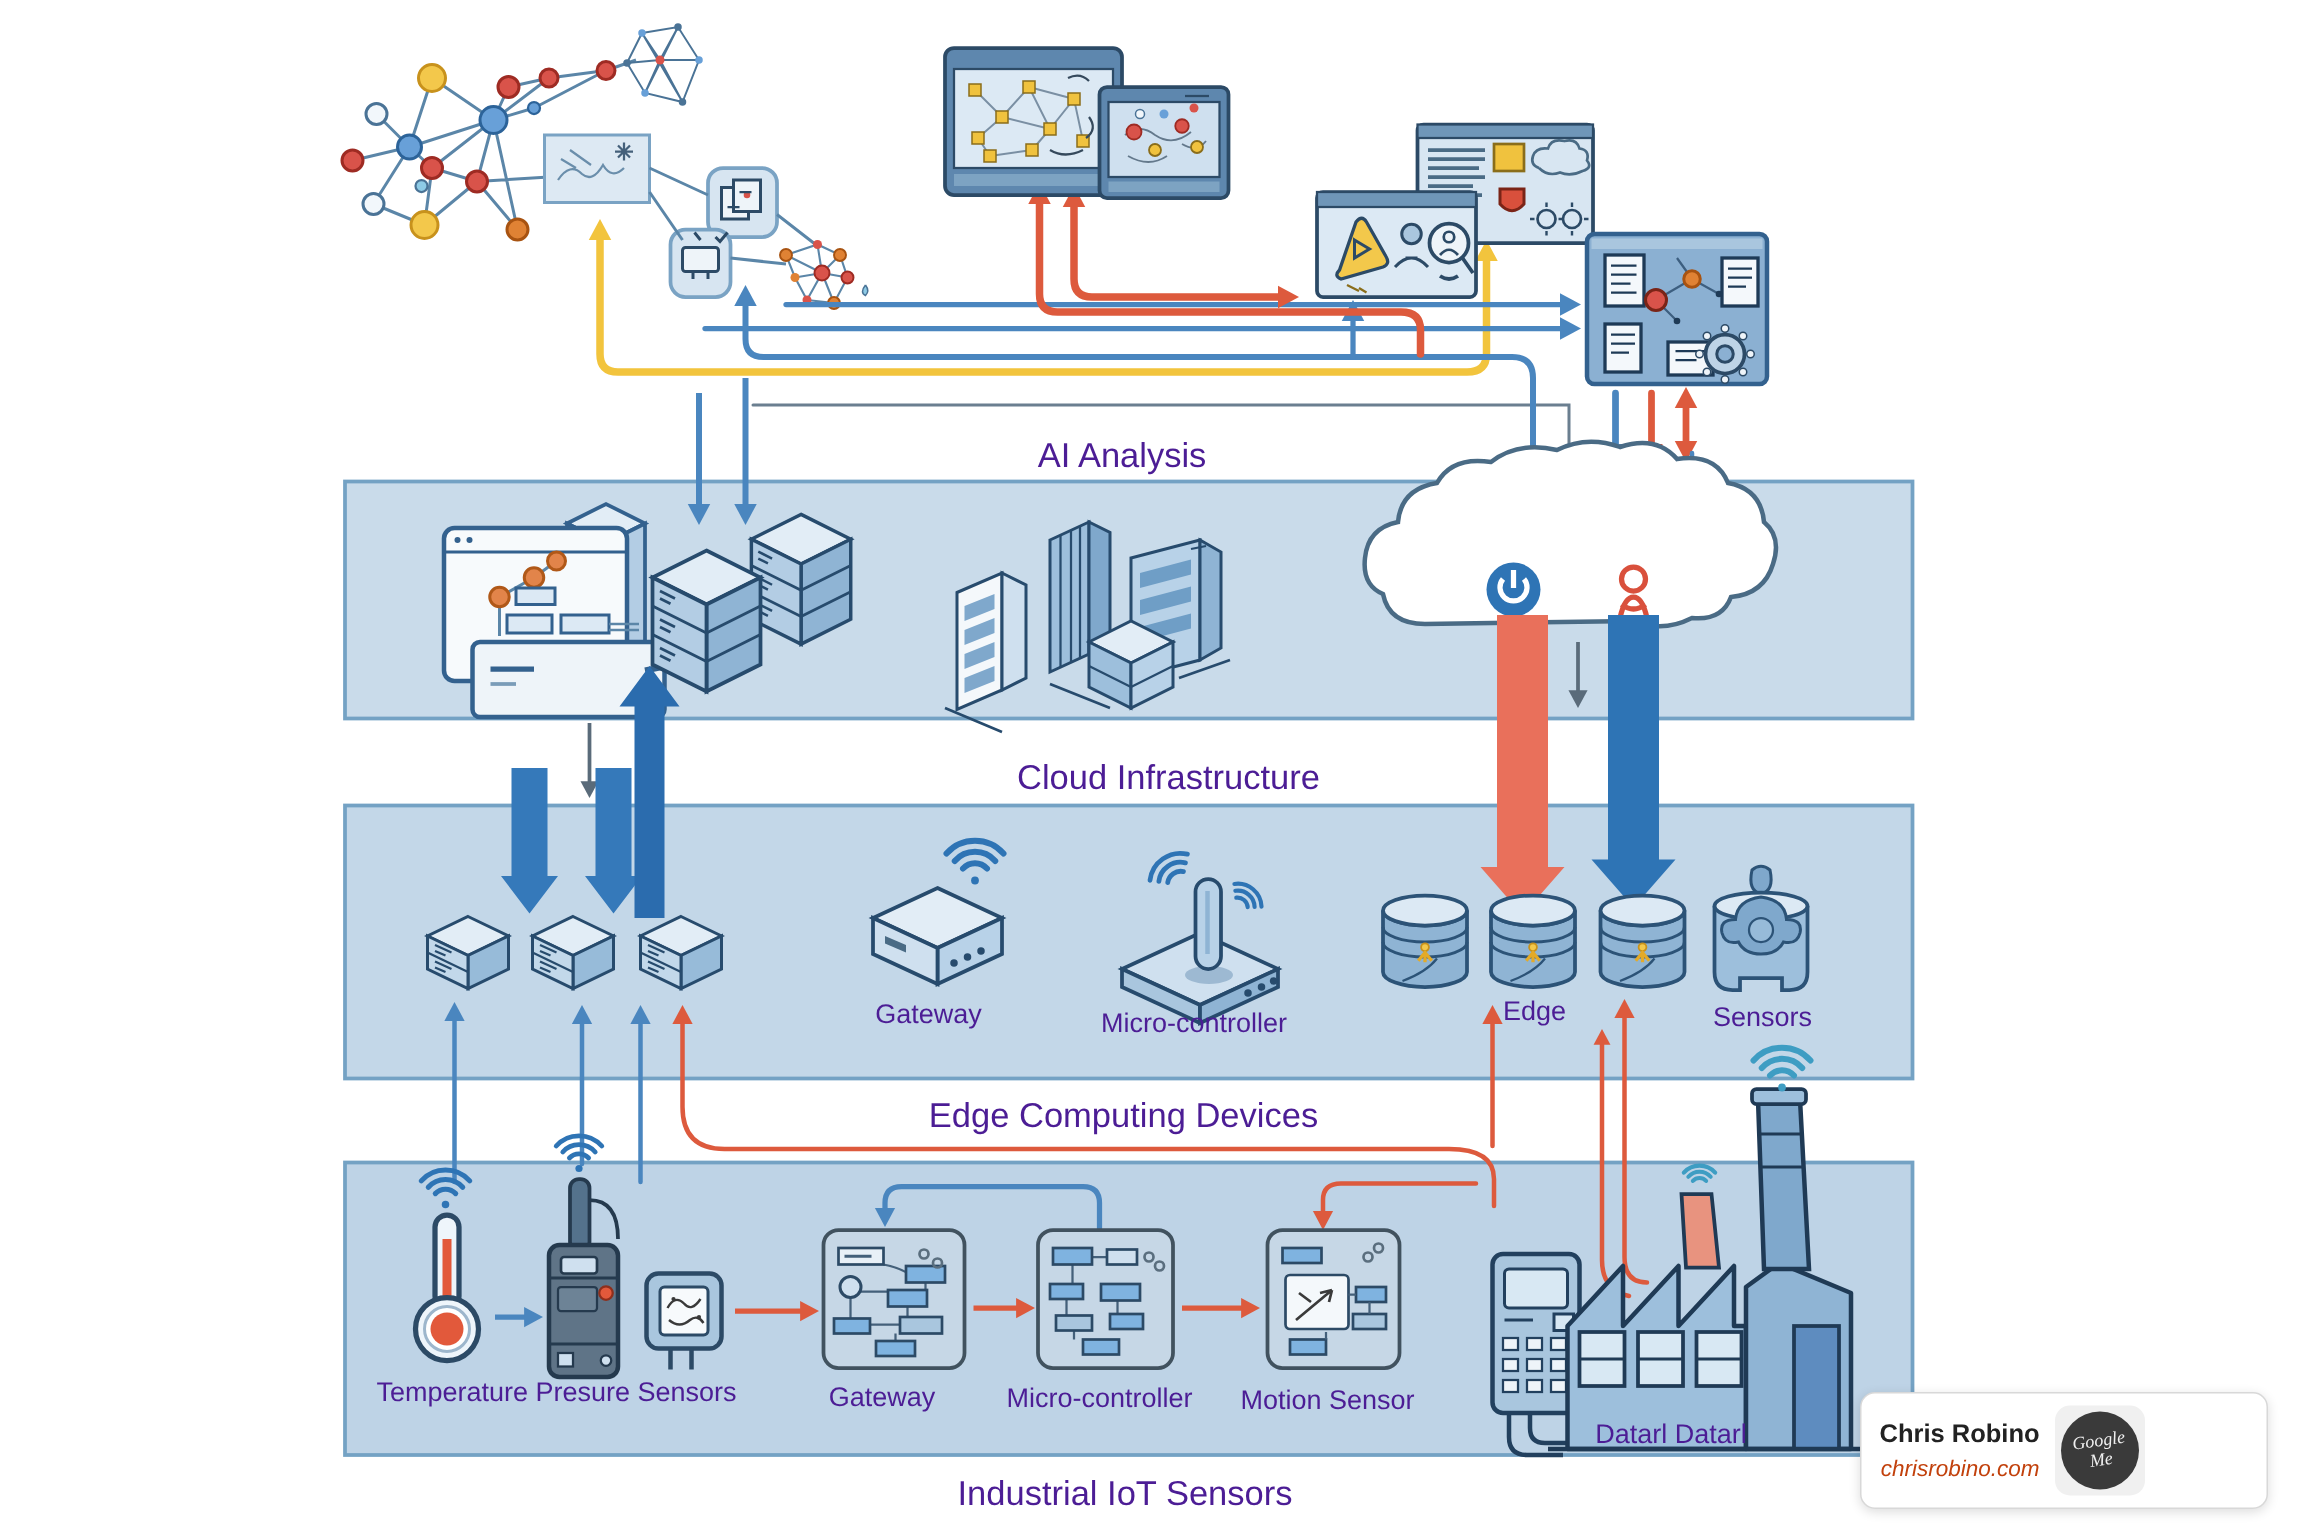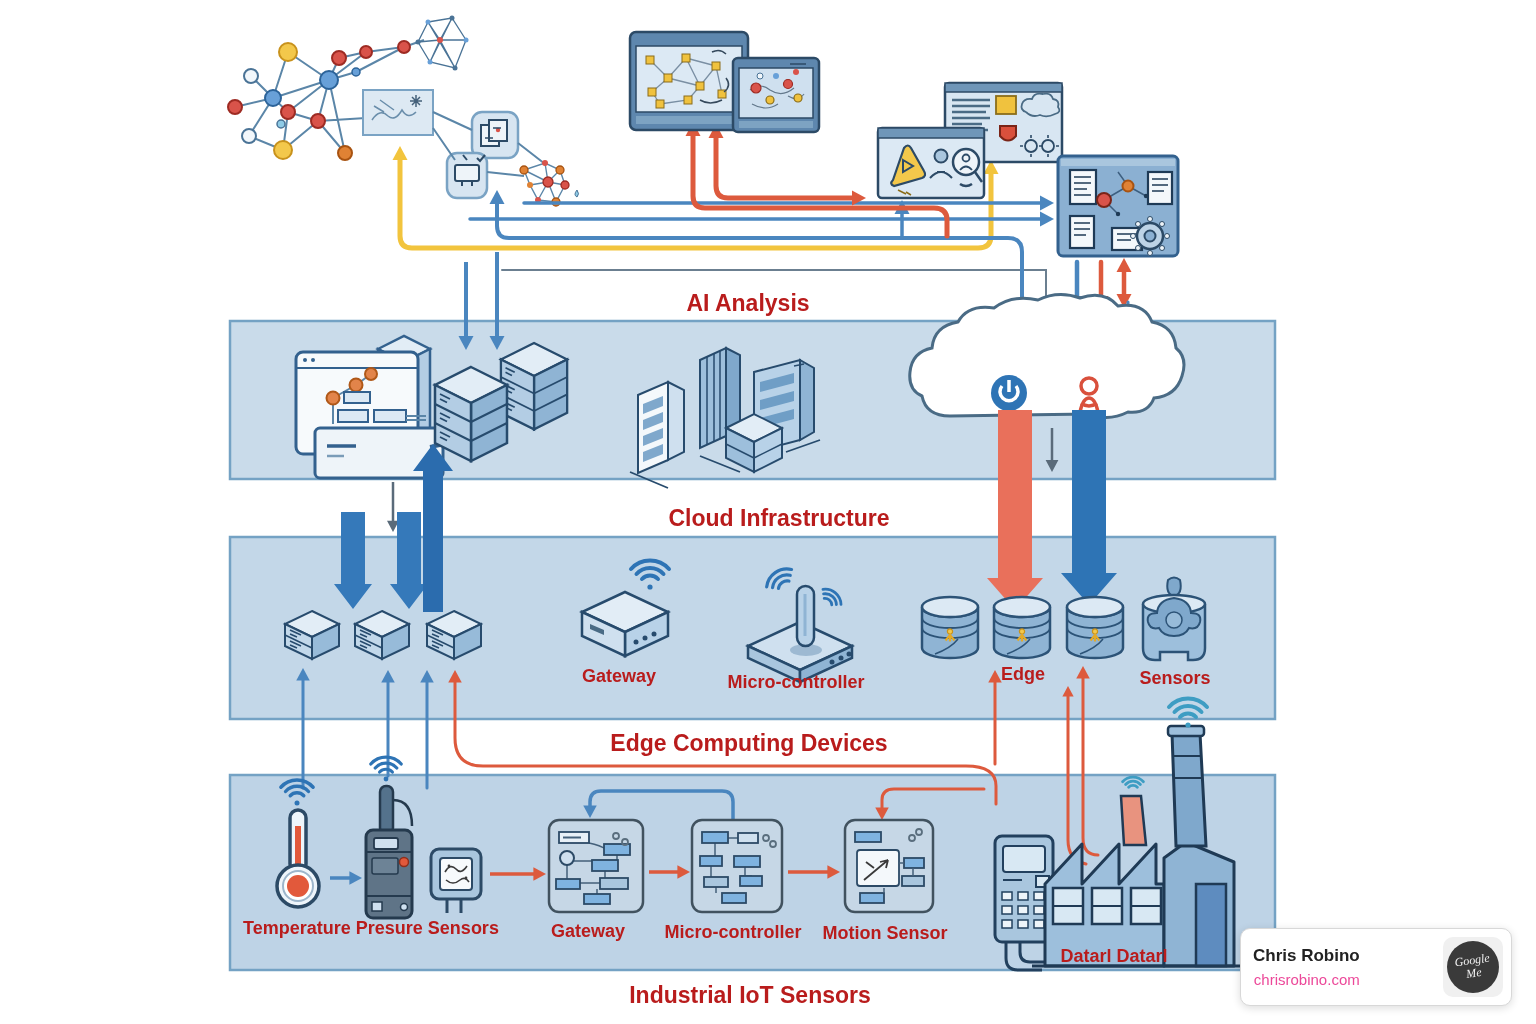--- a/index.html
+++ b/index.html
@@ -3,33 +3,33 @@
 <meta charset="utf-8">
 <style>
   html,body{margin:0;padding:0;background:#ffffff;}
   .stage{
     position:relative;width:1536px;height:1024px;overflow:hidden;background:#ffffff;
     font-family:"Liberation Sans", sans-serif;
   }
   .stage svg{position:absolute;left:0;top:0;}
   .lbl{
     position:absolute;transform:translateX(-50%);white-space:nowrap;
-    color:#b91c1c;font-weight:700;line-height:1.15;
+    color:#4c1d95;font-weight:400;line-height:1.15;
   }
   .lbl.big{font-size:23px;}
   .lbl.dev{font-size:18px;}
   .credit{
     position:absolute;left:1240px;top:928px;width:272px;height:78px;
     background:#ffffff;border:1px solid #d8d8d8;border-radius:10px;
     box-shadow:0 2px 8px rgba(0,0,0,.14);
-    display:flex;align-items:center;justify-content:space-between;gap:10px;padding:0 8px 0 12px;box-sizing:border-box;
+    display:flex;align-items:center;justify-content:flex-start;gap:10px;padding:0 8px 0 12px;box-sizing:border-box;
   }
   .credit-text{text-align:right;}
   .credit-name{font-size:17px;font-weight:700;color:#222;}
-  .credit-site{font-size:15px;color:#ec4899;margin-top:5px;}
+  .credit-site{font-size:15px;color:#c2410c;margin-top:5px;font-style:italic;}
   .credit-badge-wrap{
     width:60px;height:60px;border-radius:10px;background:#f0f0f0;
     display:flex;align-items:center;justify-content:center;flex:0 0 auto;
   }
   .credit-badge{
     width:52px;height:52px;border-radius:50%;background:#3a3a3a;
     display:flex;align-items:center;justify-content:center;
   }
   .credit-badge span{
     color:#efefef;font-family:"Liberation Serif", serif;font-style:italic;

